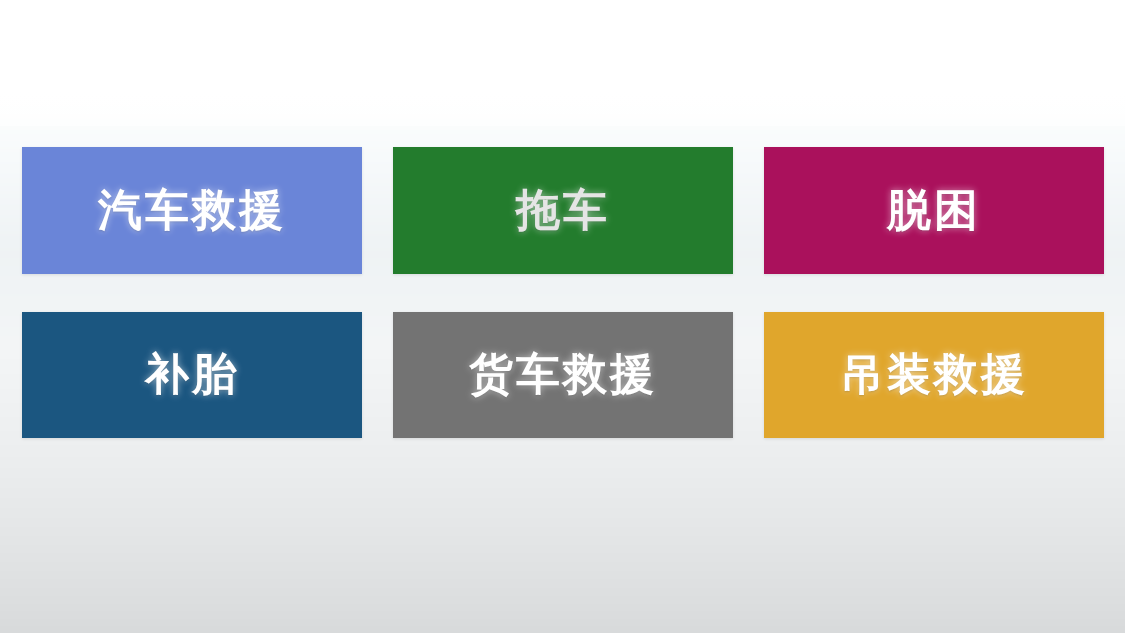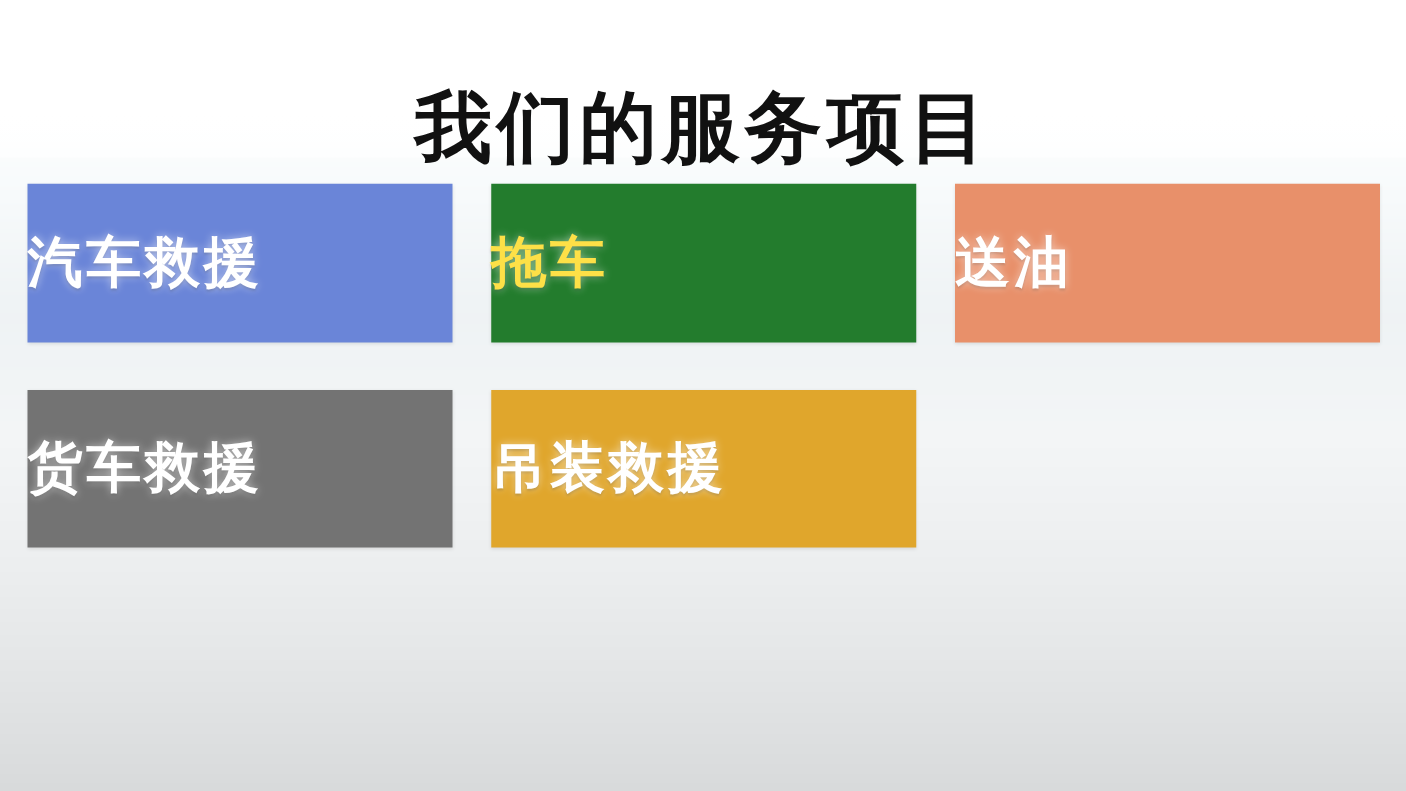--- a/index.html
+++ b/index.html
@@ -96,20 +96,21 @@
     height: 470px;
     display: grid;
     grid-template-columns: 340px 340px 340px;
     grid-template-rows: 127px 126px 127px;
     column-gap: 31px;
     row-gap: 38px;
   }
   .tile {
     display: flex;
     align-items: center;
+    justify-content: center;
     box-sizing: border-box;
     box-shadow: 0 1px 3px rgba(0,0,0,0.10);
     font-family: Liberation Serif, serif;
   }
   .tile-label {
     color: #ffffff;
     font-size: 44px;
     font-weight: 700;
     letter-spacing: 3px;
     line-height: 1;
@@ -119,38 +120,40 @@
 </style>
 </head>
 <body>
 
 <div id="poster">
 
   <div class="bg-photo"></div>
   <div class="top-strip"></div>
   <div class="title-wash"></div>
 
-  <h1 class="title" style="color: rgb(17, 17, 17);">我们的服务项目</h1>
 
   <div class="grid">
 
     <div class="tile" style="background-color: rgb(106, 133, 216);">
       <span class="tile-label" style="color: rgb(255, 255, 255);">汽车救援</span>
     </div>
 
     <div class="tile" style="background-color: rgb(35, 124, 45);">
-      <span class="tile-label" style="color: #fde047;">拖车</span>
+      <span class="tile-label" style="color: #e5e5e5;">拖车</span>
+    </div>
+
+    <div class="tile" style="background-color: rgb(170, 17, 92);">
+      <span class="tile-label" style="color: rgb(255, 255, 255);">脱困</span>
+    </div>
+
+    <div class="tile" style="background-color: rgb(27, 86, 128);">
+      <span class="tile-label" style="color: rgb(255, 255, 255);">补胎</span>
     </div>
 
 
-
-
-    <div class="tile" style="background-color: rgb(232, 144, 106);">
-      <span class="tile-label" style="color: rgb(255, 255, 255);">送油</span>
-    </div>
 
 
     <div class="tile" style="background-color: #737373;">
       <span class="tile-label" style="color: rgb(255, 255, 255);">货车救援</span>
     </div>
 
     <div class="tile" style="background-color: rgb(224, 166, 44);">
       <span class="tile-label" style="color: rgb(255, 255, 255);">吊装救援</span>
     </div>
 

